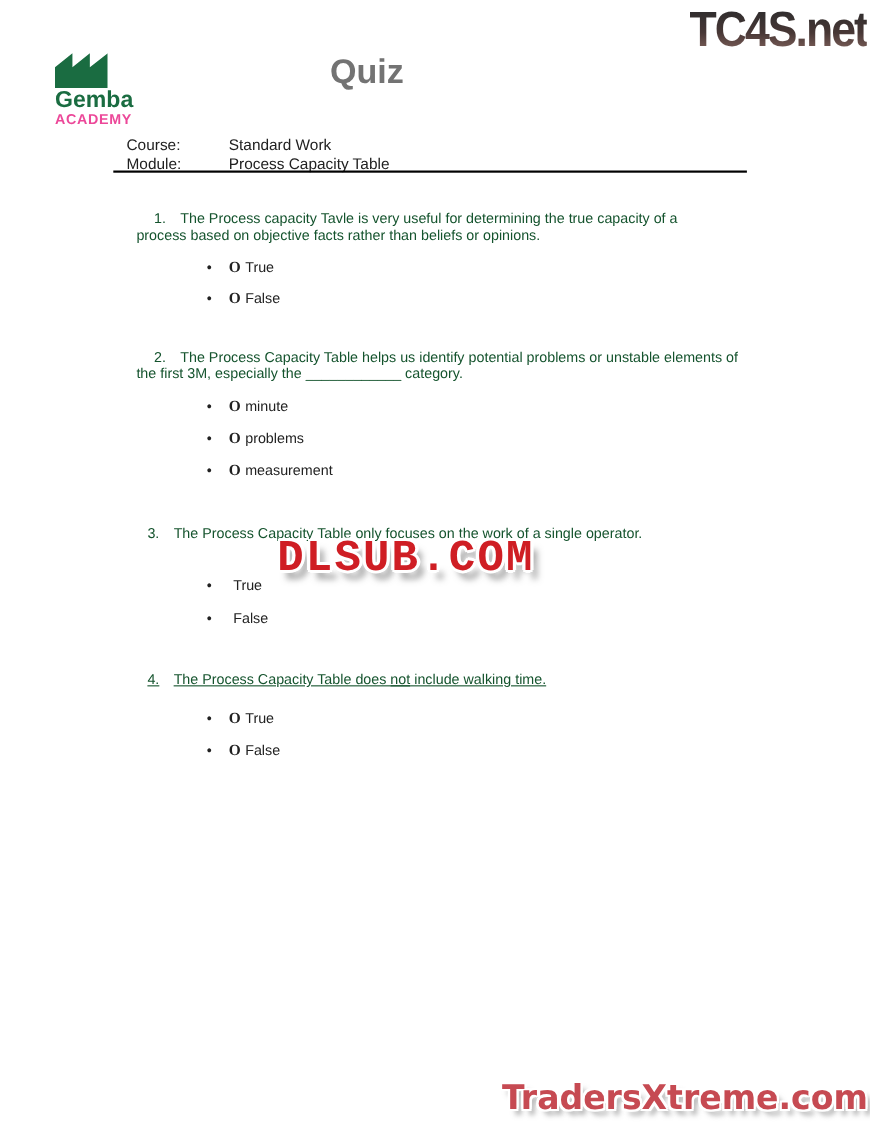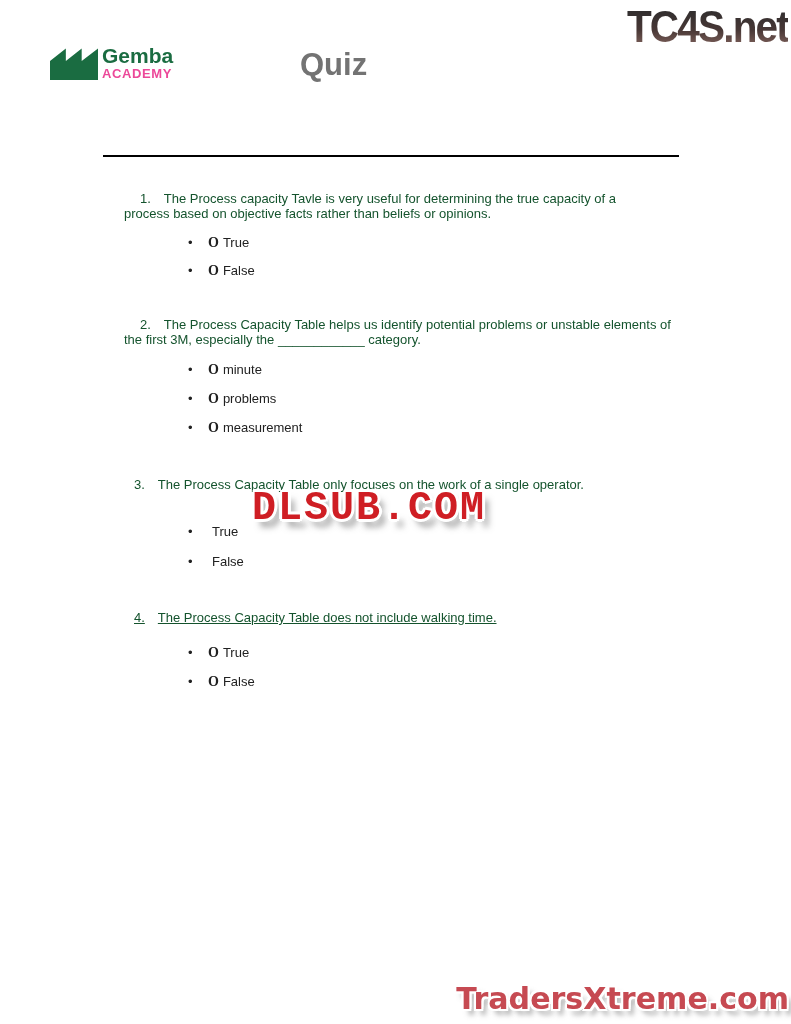--- a/index.html
+++ b/index.html
@@ -4,21 +4,21 @@
 <style>
   html,body{margin:0;padding:0;}
   body{
     width:791px;height:1024px;position:relative;background:#ffffff;
     font-family:"Liberation Sans","DejaVu Sans",sans-serif;color:#212121;
     overflow:hidden;
   }
   .abs{position:absolute;}
 
   
-  .logo{left:50px;top:45px;display:flex;align-items:flex-start;}
+  .logo{left:50px;top:45px;display:flex;align-items:flex-start;flex-direction:column;}
   .factory{
     width:48px;height:35px;background:#1a6c41;margin-right:4px;
     clip-path:polygon(0 100%,0 46%,33% 10%,33% 46%,66% 10%,66% 46%,100% 10%,100% 100%);
   }
   .logo-text{line-height:1;}
   .logo-name{font-weight:bold;font-size:21px;color:#1a6c41;letter-spacing:0;}
   .logo-sub{font-weight:bold;font-size:13px;color:#ec4899;letter-spacing:0.6px;margin-top:1px;}
   .page-title{left:300px;top:47px;width:150px;text-align:left;font-size:31px;font-weight:bold;color:#737373;}
 
   
@@ -83,20 +83,28 @@
 <div class="abs logo">
   <div class="factory"></div>
   <div class="logo-text">
     <div class="logo-name">Gemba</div>
     <div class="logo-sub">ACADEMY</div>
   </div>
 </div>
 <div class="abs page-title">Quiz</div>
 
 <div class="abs meta">
+  <div class="meta-row">
+    <span class="meta-label">Course:</span>
+    <span>Standard Work</span>
+  </div>
+  <div class="meta-row">
+    <span class="meta-label">Module:</span>
+    <span>Process Capacity Table</span>
+  </div>
 </div>
 <div class="abs divider"></div>
 
 <div class="abs question q1 q-indent16">
   <span>1.</span><span class="tab"></span><span>The Process capacity Tavle is very useful for determining the true capacity of a process based on objective facts rather than beliefs or opinions.</span>
 </div>
 <div class="abs opt o-q1a">
   <span class="bullet">•</span>
     <span class="radio">O</span>
     <span>True</span>

